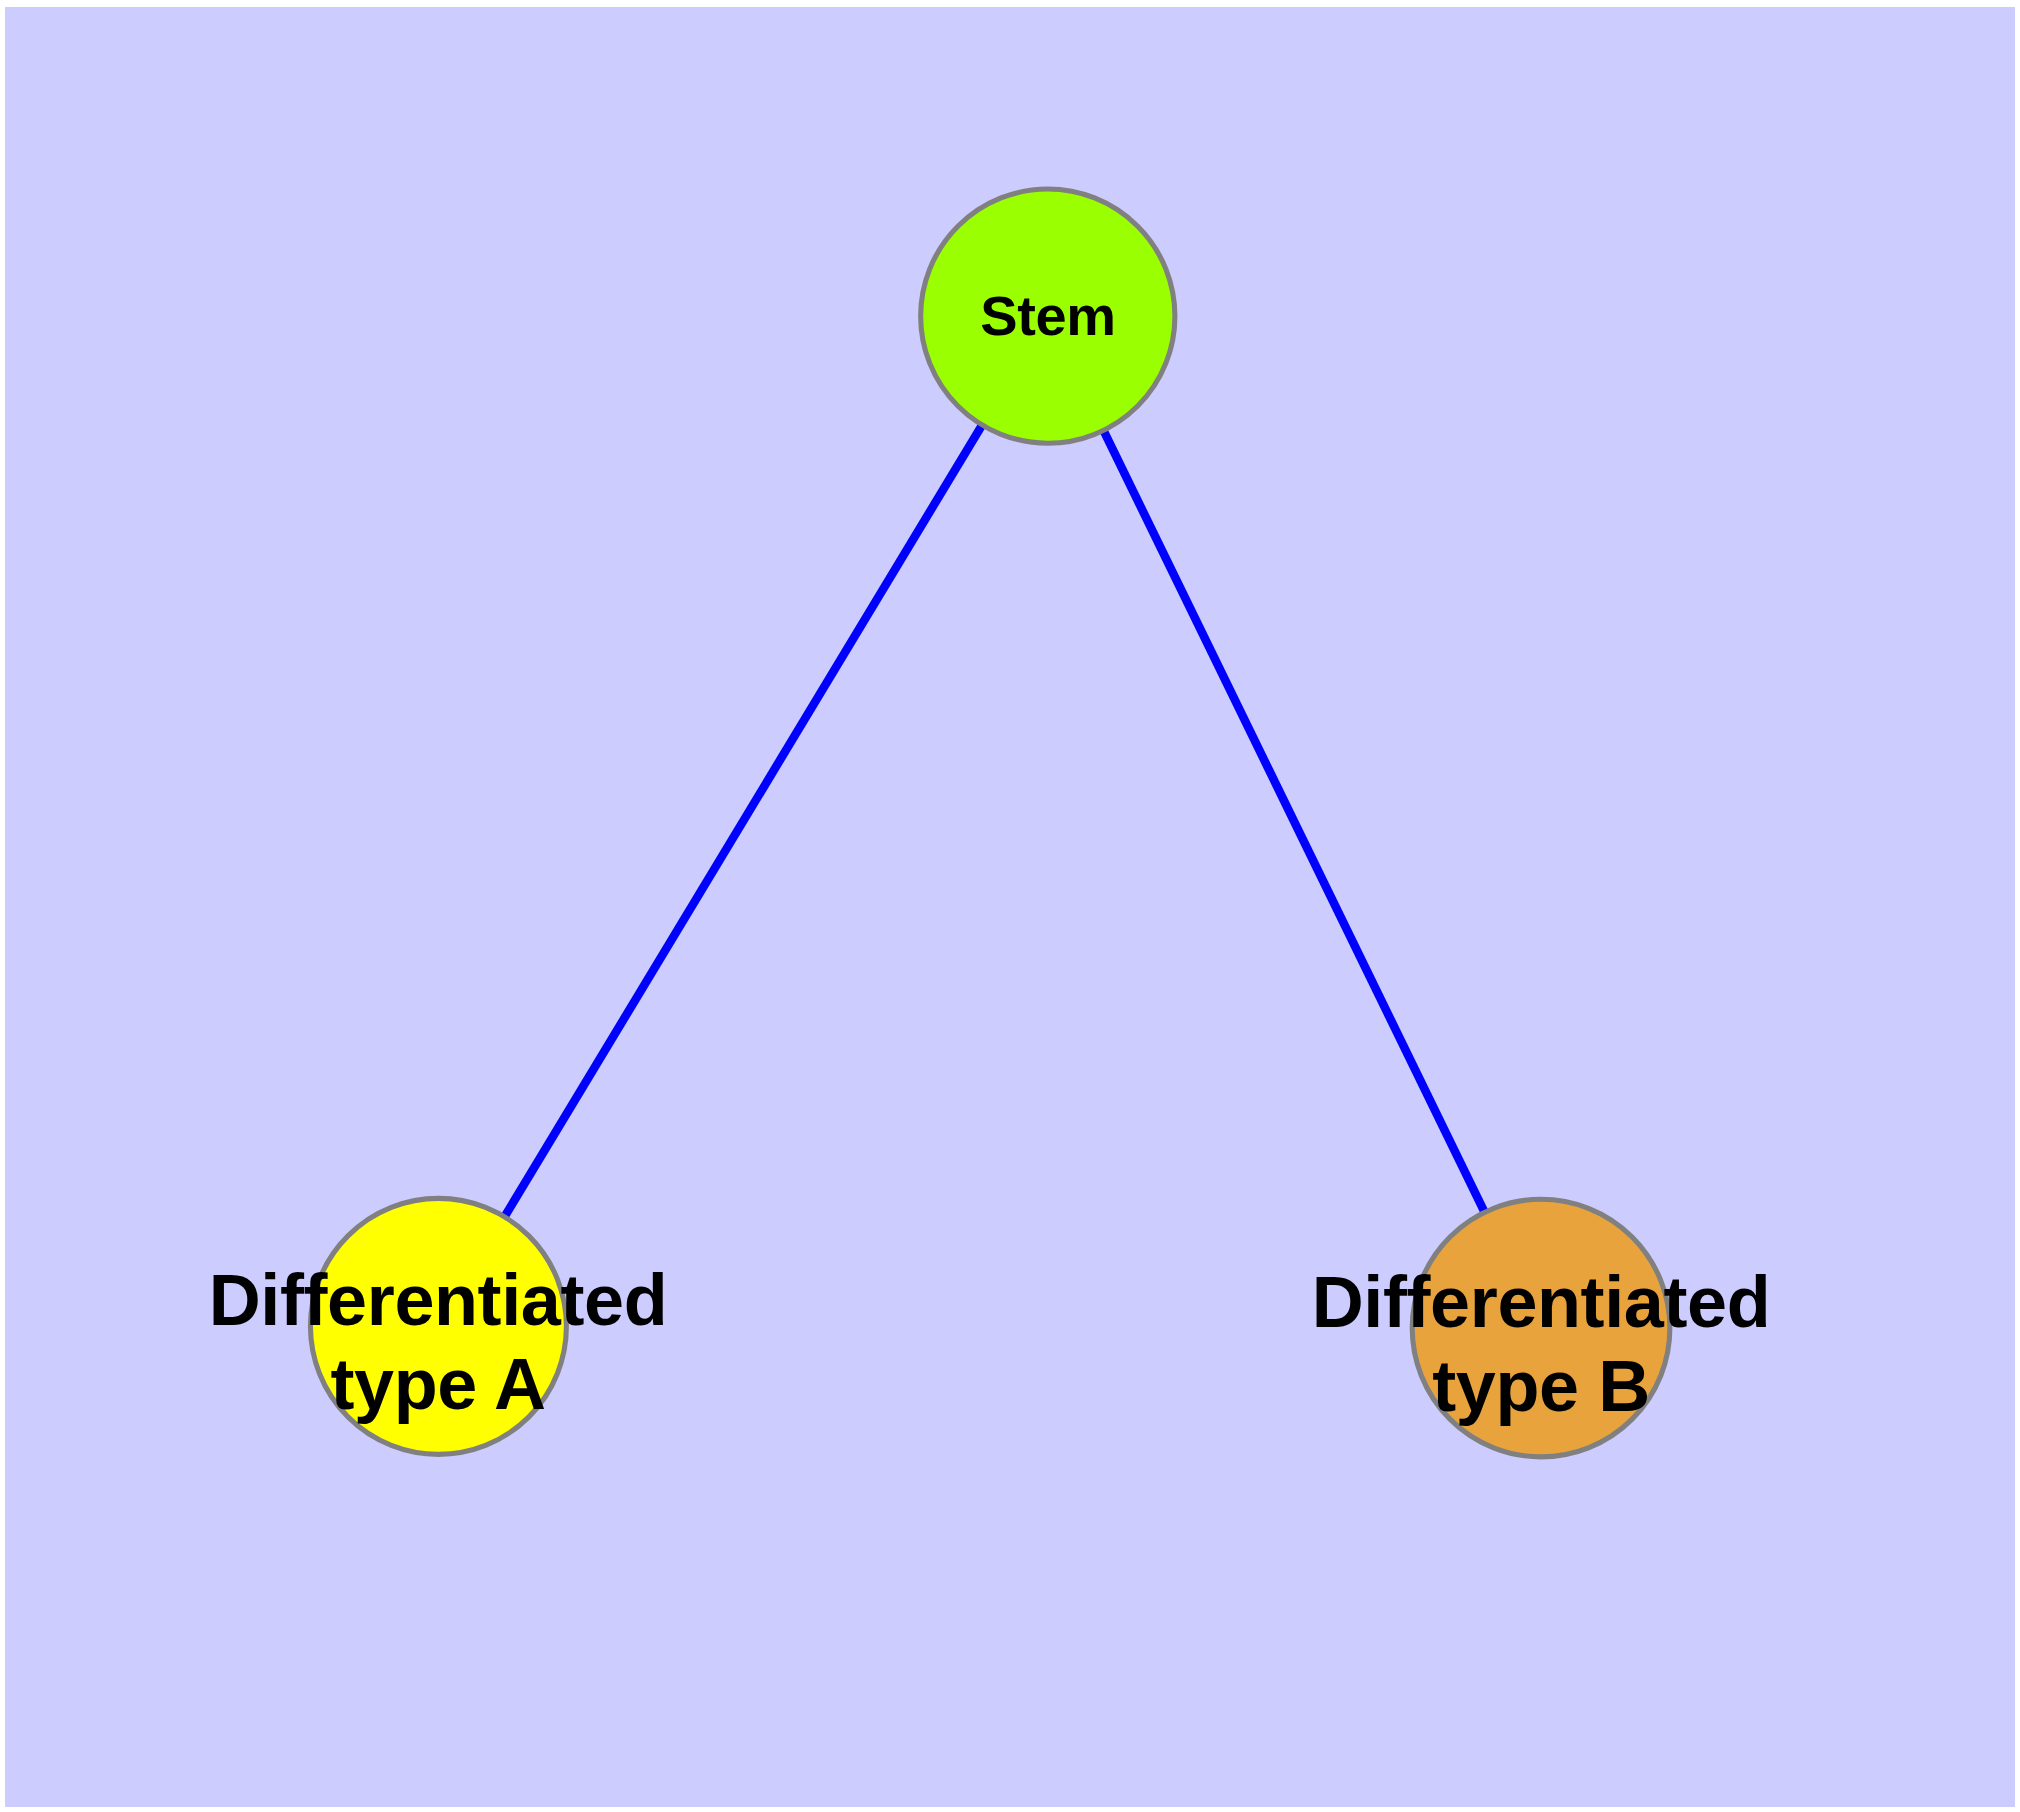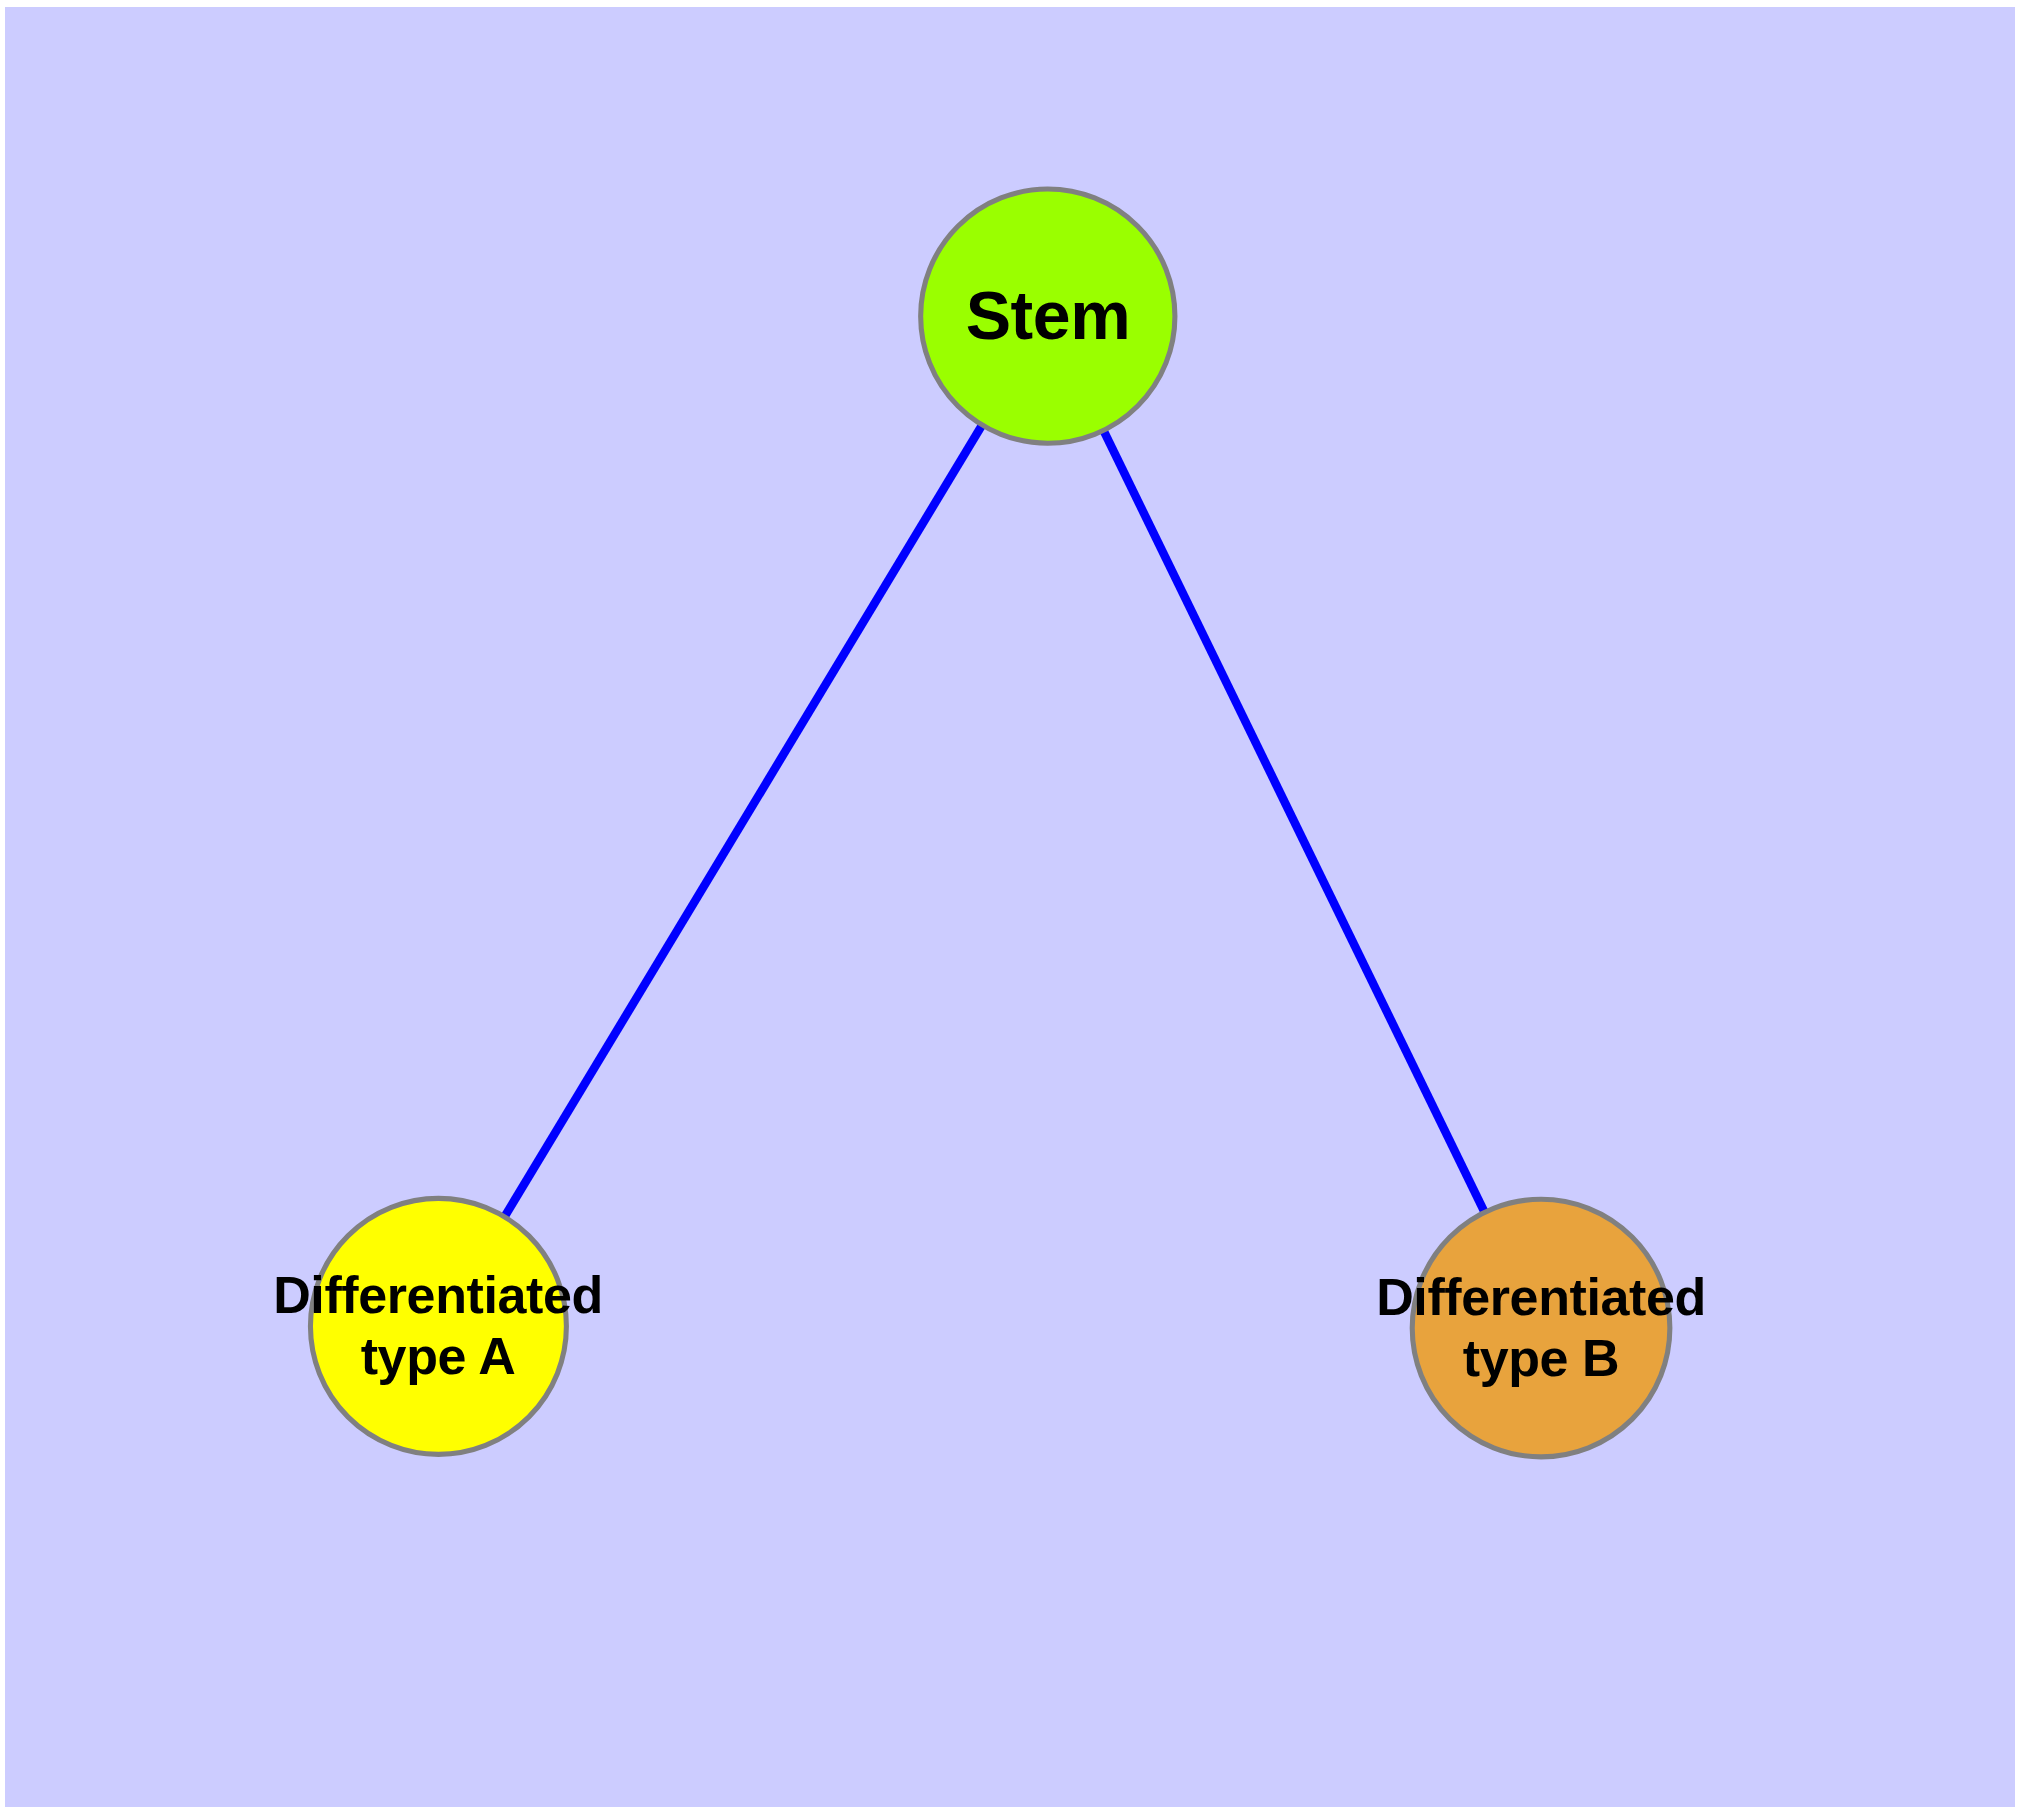--- a/index.html
+++ b/index.html
@@ -36,24 +36,25 @@
     font-weight: bold;
     font-family: "Liberation Sans", sans-serif;
     text-align: center;
     white-space: pre;
     line-height: 1.17;
     letter-spacing: -0.4px;
     transform: translate(-50%, -50%);
     pointer-events: none;
   }
   .label-stem {
-    font-size: 68px;
+    font-size: 56px;
   }
   .label-diff {
-    font-size: 52px;
+    font-size: 72px;
+    margin-top: 16px;
   }
 </style>
 </head>
 <body>
 
 <div id="canvas">
   <div id="plot-area"></div>
 
   <svg id="graph-svg" viewBox="0 0 2384 2138">
     <g id="edges-group">

